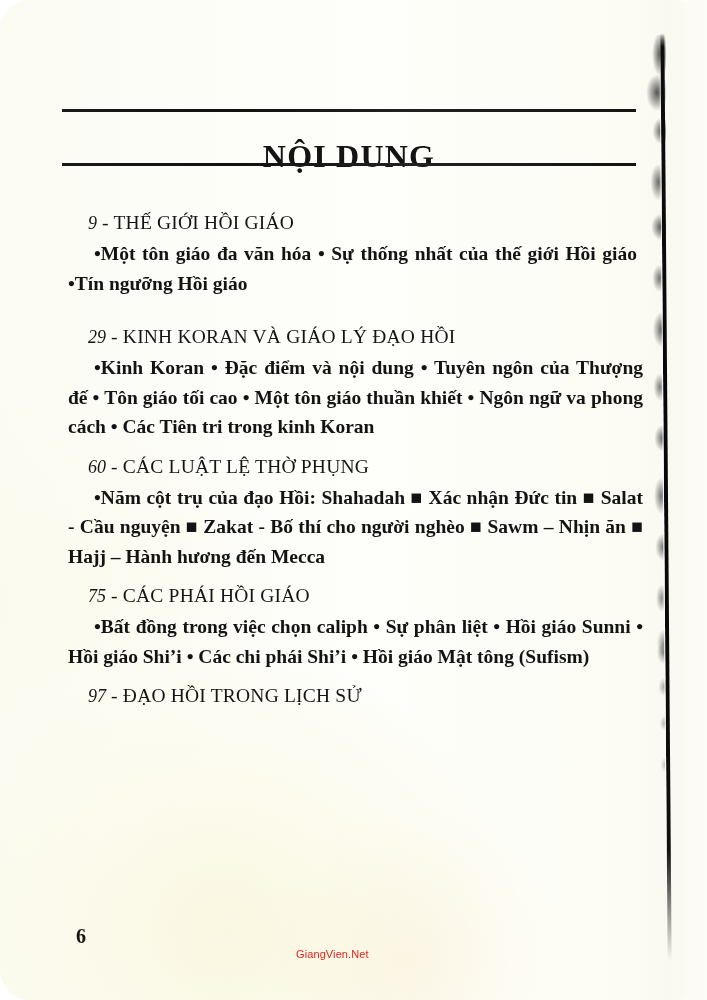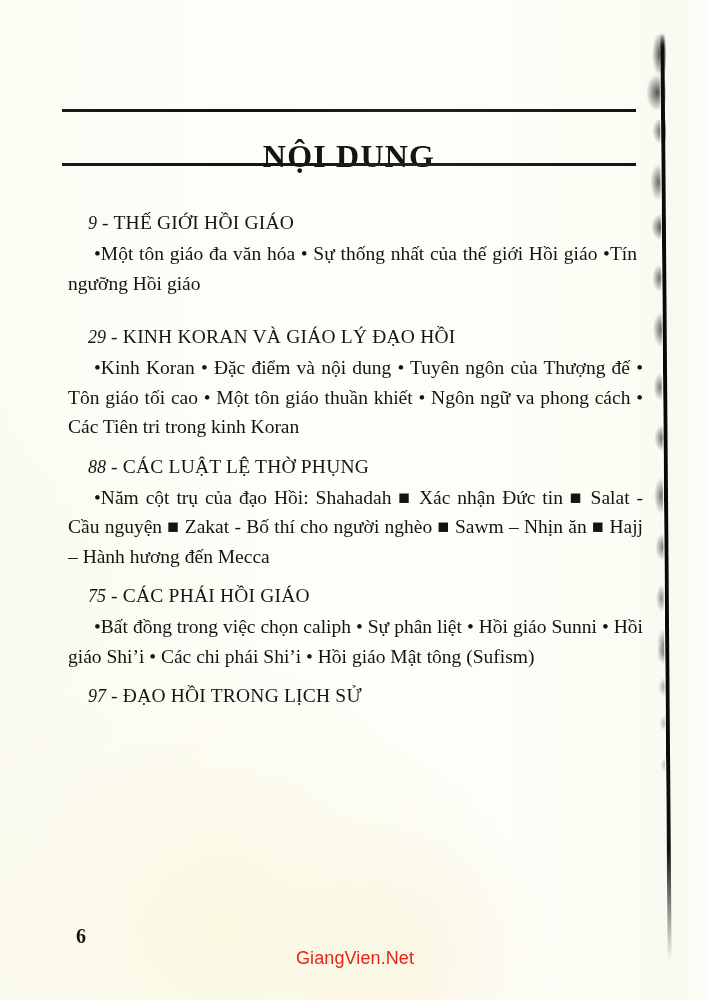--- a/index.html
+++ b/index.html
@@ -17,20 +17,21 @@
 
   
   #page {
     position: absolute;
     inset: 0;
     background:
       radial-gradient(ellipse 60% 40% at 32% 93%, rgba(247,243,205,0.55) 0%, rgba(253,253,247,0) 70%),
       radial-gradient(ellipse 30% 22% at 58% 96%, rgba(250,238,215,0.45) 0%, rgba(253,253,247,0) 72%),
       radial-gradient(ellipse 40% 30% at 12% 60%, rgba(250,247,224,0.35) 0%, rgba(253,253,247,0) 70%),
       linear-gradient(90deg, #fbfbf2 0%, #fdfdf8 18%, #fefefa 55%, #fdfdf6 85%, #f8f7ee 100%);
+    border-radius: 31px;
   }
 
   
   #rule-top, #rule-bottom {
     position: absolute;
     left: 62px;
     width: 574px;
     height: 3px;
     background: linear-gradient(90deg, #1a1a1a 0%, #111 30%, #222 60%, #141414 100%);
   }
@@ -73,20 +74,21 @@
   }
 
   .entry-body {
     margin: 0 70px 0 68px;
     font-size: 19.5px;
     line-height: 29.5px;
     color: #131313;
     text-align: justify;
     text-indent: 26px;
     hyphens: none;
+    font-weight: bold;
   }
   .entry-body.tight { margin-right: 64px; }
 
   
   .gap-a { height: 12px; }
 
   
   #page-number {
     position: absolute;
     left: 76px;
@@ -96,21 +98,21 @@
     color: #141414;
     font-family: "Liberation Serif", "DejaVu Serif", serif;
   }
 
   
   #watermark {
     position: absolute;
     left: 296px;
     top: 948px;
     font-family: "Liberation Sans", "DejaVu Sans", sans-serif;
-    font-size: 18px;
+    font-size: 11px;
     color: #e5231b;
     letter-spacing: 0.1px;
   }
 
   
   #gutter-line {
     position: absolute;
     left: 664px;
     top: 33px;
     width: 3.5px;
@@ -203,21 +205,21 @@
     <div class="toc-entry">
       <div class="entry-heading">
         <span class="num">29</span><span> - </span><span>KINH KORAN VÀ GIÁO LÝ ĐẠO HỒI</span>
       </div>
       <p class="entry-body tight">•Kinh Koran • Đặc điểm và nội dung • Tuyên ngôn của Thượng đế • Tôn giáo tối cao • Một tôn giáo thuần khiết • Ngôn ngữ va phong cách • Các Tiên tri trong kinh Koran</p>
     </div>
     <div class="gap-a"></div>
 
     <div class="toc-entry">
       <div class="entry-heading">
-        <span class="num">88</span><span> - </span><span>CÁC LUẬT LỆ THỜ PHỤNG</span>
+        <span class="num">60</span><span> - </span><span>CÁC LUẬT LỆ THỜ PHỤNG</span>
       </div>
       <p class="entry-body tight">•Năm cột trụ của đạo Hồi: Shahadah ■ Xác nhận Đức tin ■ Salat - Cầu nguyện ■ Zakat - Bố thí cho người nghèo ■ Sawm – Nhịn ăn ■ Hajj – Hành hương đến Mecca</p>
     </div>
     <div class="gap-a"></div>
 
     <div class="toc-entry">
       <div class="entry-heading">
         <span class="num">75</span><span> - </span><span>CÁC PHÁI HỒI GIÁO</span>
       </div>
       <p class="entry-body tight">•Bất đồng trong việc chọn caliph • Sự phân liệt • Hồi giáo Sunni • Hồi giáo Shi’i • Các chi phái Shi’i • Hồi giáo Mật tông (Sufism)</p>

